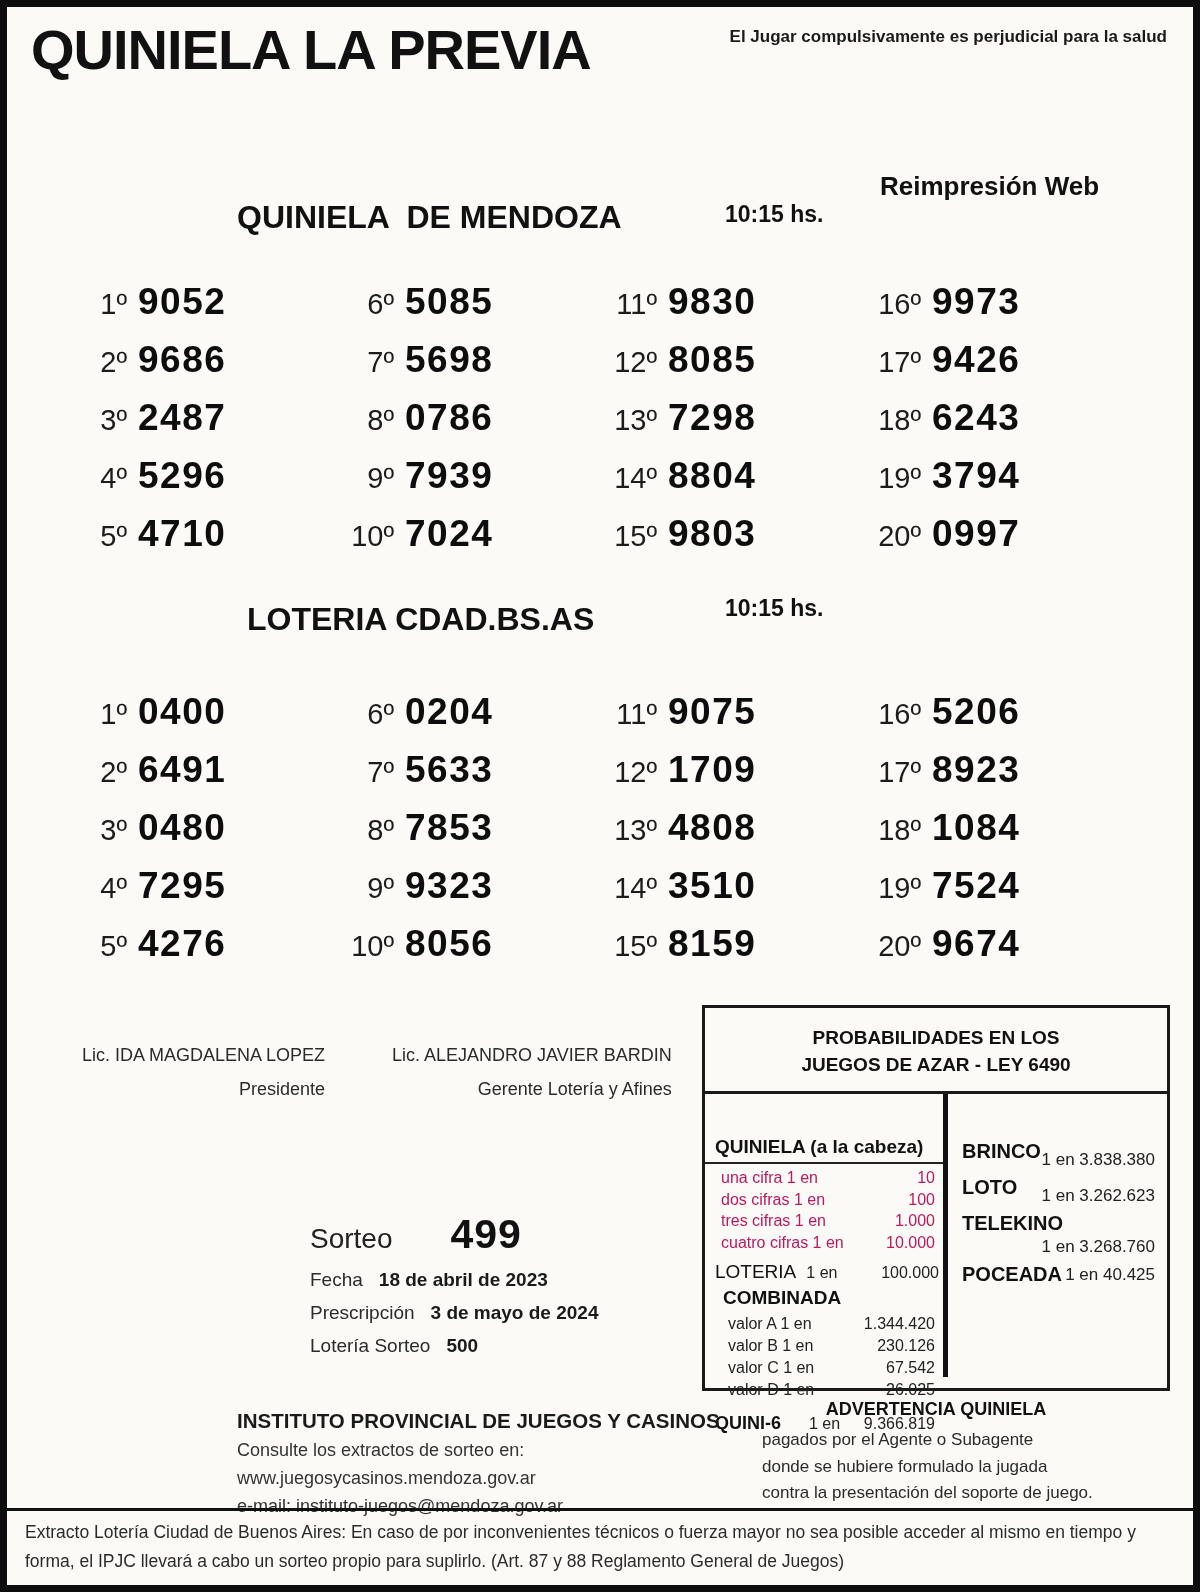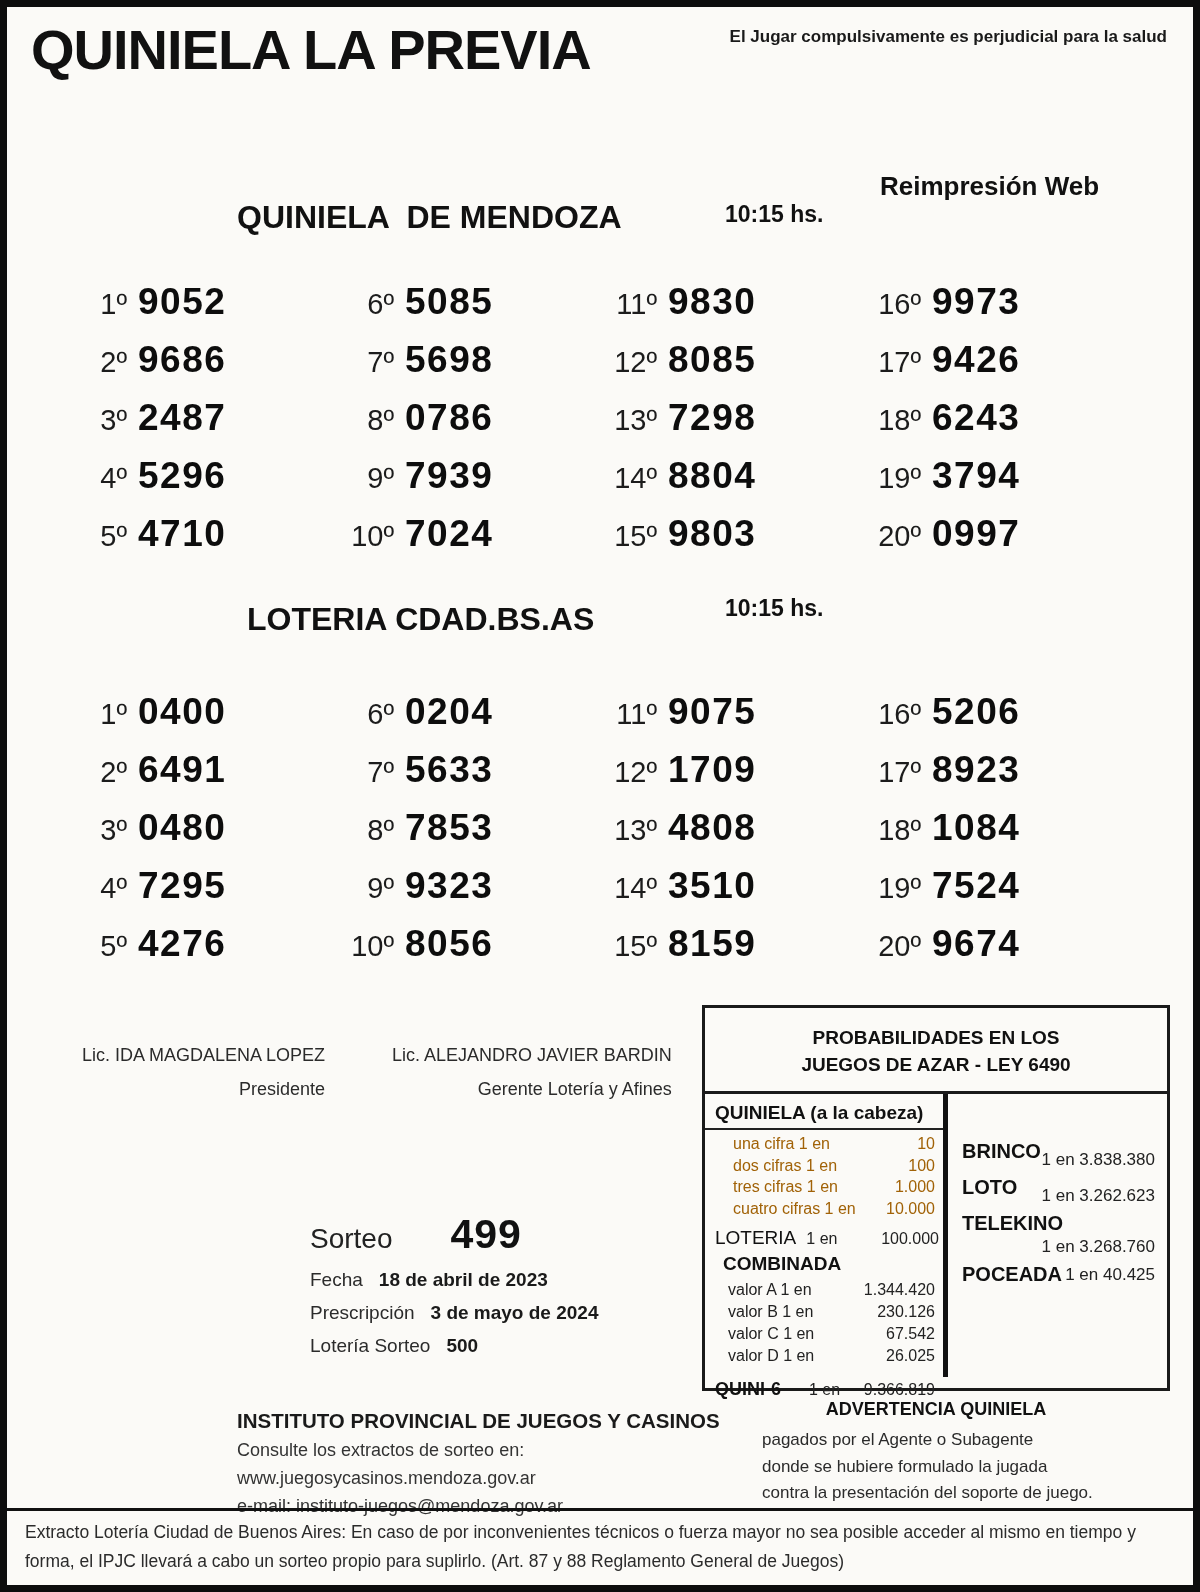--- a/index.html
+++ b/index.html
@@ -54,22 +54,22 @@
   .prob-box {
     position:absolute; left:695px; top:998px; width:468px; height:386px;
     border:3px solid #1a1a1a; box-sizing:border-box; background:#fbfaf7;
   }
   .prob-title {
     border-bottom:3px solid #1a1a1a; text-align:center;
     font-weight:bold; font-size:19px; line-height:27px; padding:16px 0 13px;
   }
   .prob-body { display:flex; height:283px; }
   .prob-left { width:243px; border-right:5px solid #111; box-sizing:border-box; }
-  .q-head { font-weight:bold; font-size:19px; padding:8px 6px 4px 10px; border-bottom:2px solid #222; }
-  .prow { display:flex; justify-content:space-between; font-size:16px; line-height:21.5px; padding:0 8px 0 28px; color:#a16207; }
+  .q-head { font-weight:bold; font-size:19px; padding:8px 6px 4px 10px; border-bottom:2px solid #222;margin-top:34px; }
+  .prow { display:flex; justify-content:space-between; font-size:16px; line-height:21.5px; padding:0 8px 0 16px; color:#be185d; }
   .prow:first-of-type { margin-top:3px; }
   .loteria-row { display:flex; align-items:baseline; padding:8px 4px 0 10px; }
   .loteria-row .g-label { font-weight:normal; font-size:19px; }
   .loteria-row .g-mid { font-size:16px; margin-left:10px; color:#222; }
   .loteria-row .g-val { font-size:16px; margin-left:auto; color:#222; }
   .comb-head { font-weight:bold; font-size:19px; padding:4px 0 4px 10px;margin-left:8px; }
   .vrow { display:flex; justify-content:space-between; font-size:16px; line-height:22px; padding:0 8px 0 23px; color:#222; }
   .quini-row { display:flex; align-items:baseline; padding:12px 8px 0 10px; }
   .quini-row .g-label { font-weight:bold; font-size:18px; }
   .quini-row .g-mid { font-size:16px; margin-left:28px; color:#222; }

